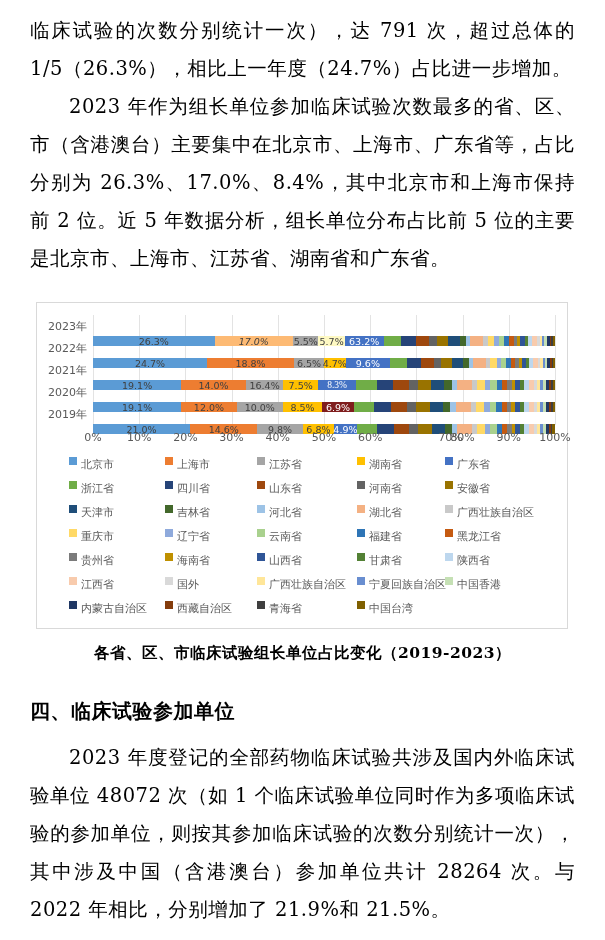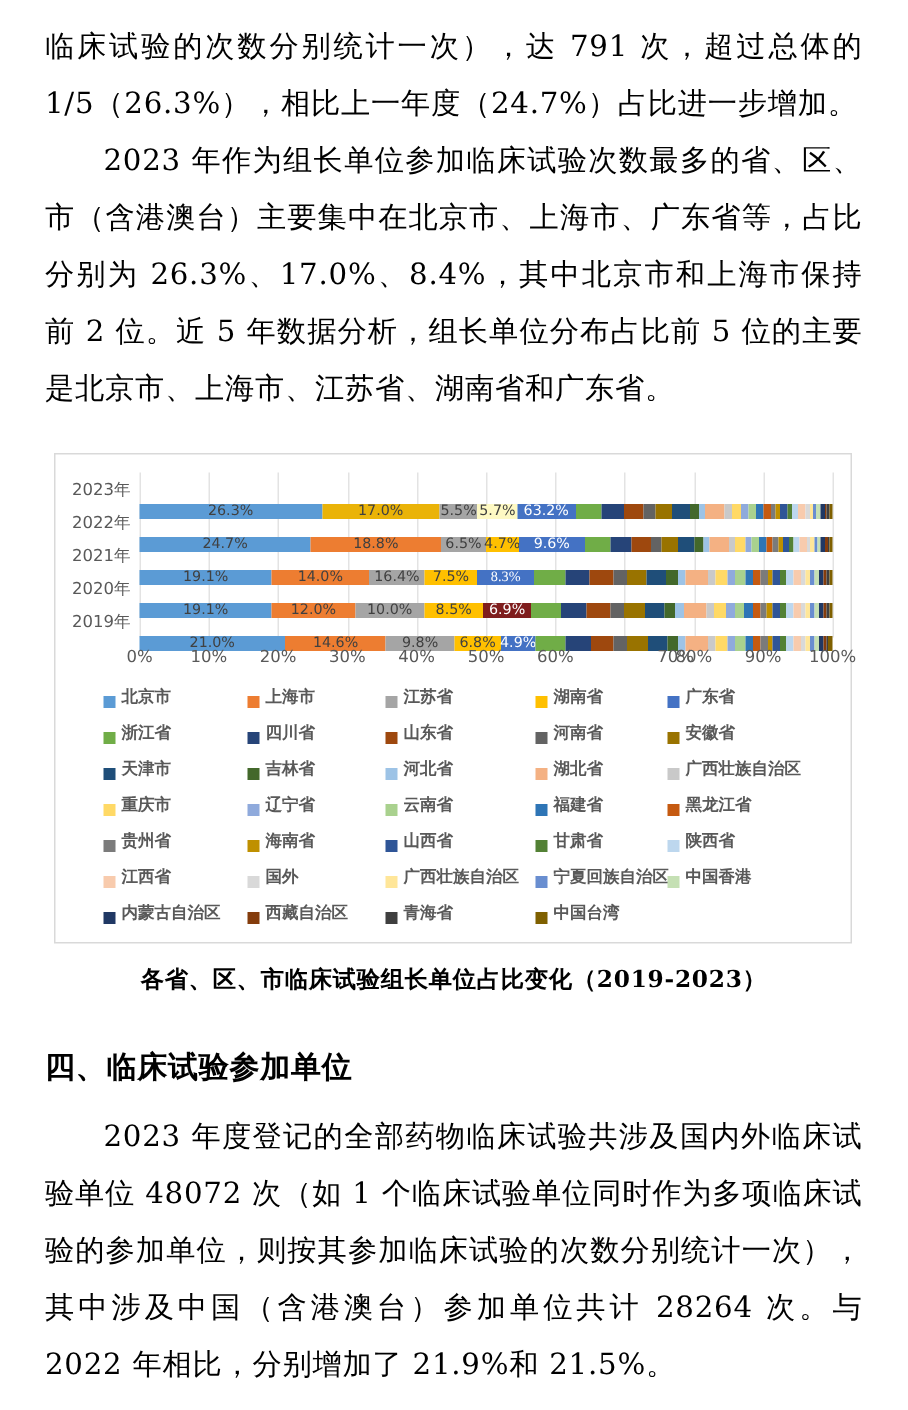--- a/index.html
+++ b/index.html
@@ -59,21 +59,21 @@
     position:absolute;transform:translateX(-50%);
     font-size:11px;color:#595959;white-space:nowrap;top:2px;
   }
   .legend{
     margin:10px 0 4px 22px;
     display:grid;
     grid-template-columns:96px 92px 100px 88px auto;
     row-gap:9px;
     column-gap:0px;
   }
-  .legend-item{display:flex;align-items:flex-end;min-height:13px;font-weight:bold;}
+  .legend-item{display:flex;align-items:flex-start;min-height:13px;}
   .legend-swatch{width:8px;height:8px;flex:0 0 8px;margin-right:4px;}
   .legend-label{font-size:11px;color:#595959;white-space:nowrap;}
 
   .chart-caption{
     margin-top:14px;
     text-align:center;
     font-size:15.5px;
     font-weight:bold;
     letter-spacing:0.5px;
   }
@@ -106,21 +106,21 @@
         <div class="gridline" style="left: 70%;"></div>
         <div class="gridline" style="left: 80%;"></div>
         <div class="gridline" style="left: 90%;"></div>
         <div class="gridline" style="left: 100%;"></div>
         <div class="bar-row">
           <div class="year-label">2023年</div>
           <div class="track">
             <div class="seg" style="width: 26.3%; background: rgb(91, 155, 213);">
               <span class="seg-label" style="color: rgb(64, 64, 64);">26.3%</span>
             </div>
-            <div class="seg" style="width: 17%; background: #eab308;">
+            <div class="seg" style="width: 17%; background: #fdba74; font-style: italic;">
               <span class="seg-label" style="color: rgb(64, 64, 64);">17.0%</span>
             </div>
             <div class="seg" style="width: 5.5%; background: rgb(165, 165, 165);">
               <span class="seg-label" style="color: rgb(64, 64, 64);">5.5%</span>
             </div>
             <div class="seg" style="width: 5.7%; background: #fef9c3;">
               <span class="seg-label" style="color: rgb(64, 64, 64);">5.7%</span>
             </div>
             <div class="seg" style="width: 8.4%; background: rgb(68, 114, 196);">
               <span class="seg-label" style="color: rgb(255, 255, 255);">63.2%</span>

